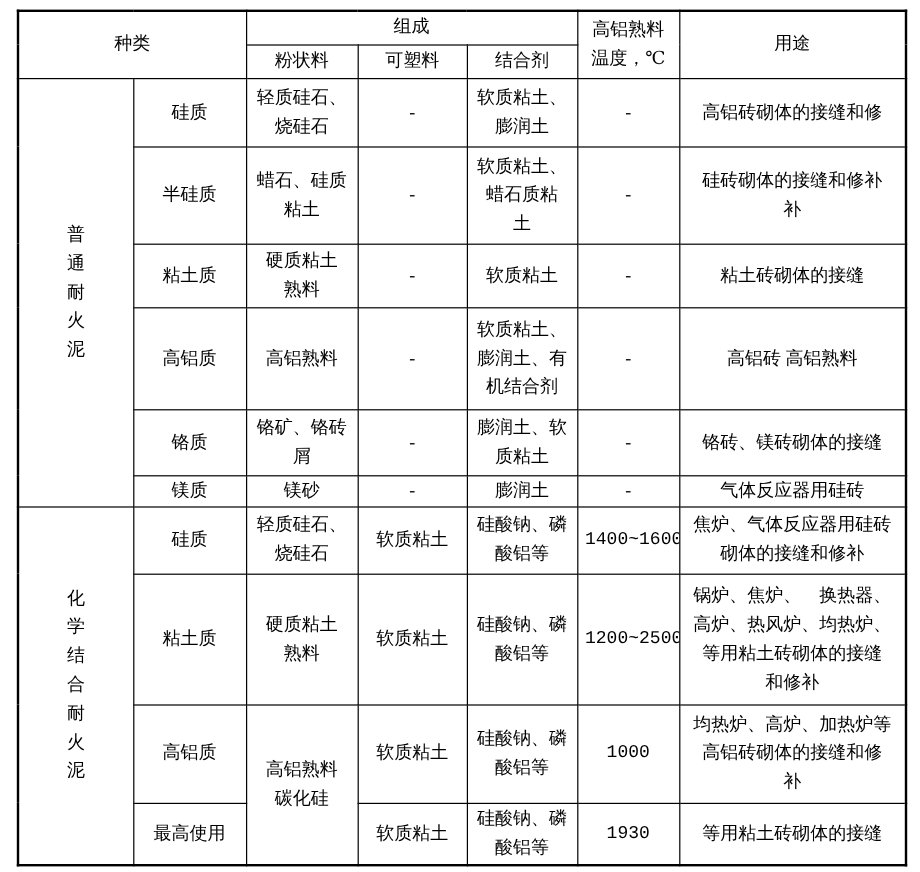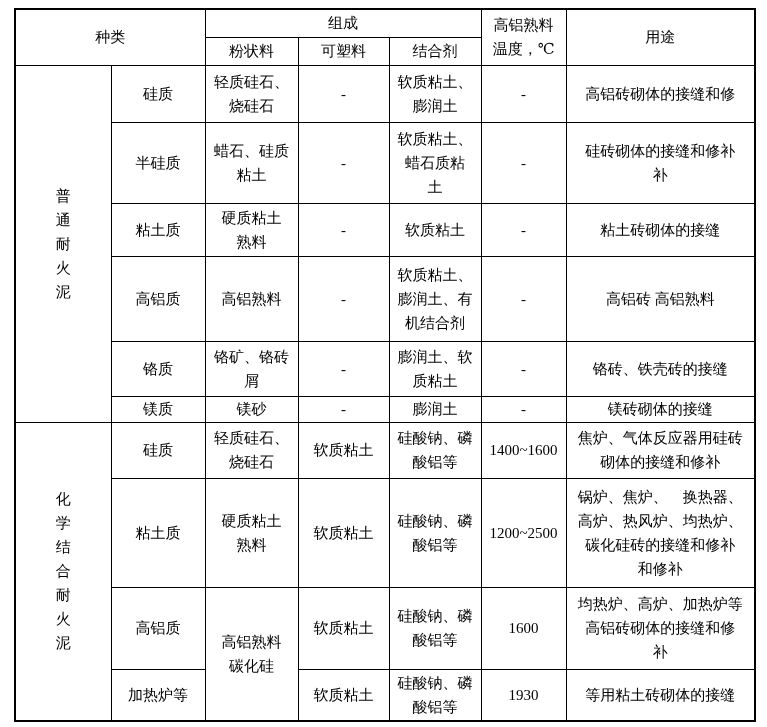--- a/index.html
+++ b/index.html
@@ -42,21 +42,21 @@
     line-height: 28px;
     font-size: 15px;
     padding: 0;
   }
   
   .head-top { vertical-align: top; padding-top: 2px; }
   
   .va-t { vertical-align: top; padding-top: 4px; }
   
   .temp {
-    font-family: Liberation Serif, serif;
+    font-family: Liberation Mono, monospace;
     font-weight: bold;
     font-size: 15px;
   }
   .pd28 { padding-top: 28px; }
   .pd26 { padding-top: 26px; }
 </style>
 </head>
 <body>
 
 <div class="sheet">
@@ -132,29 +132,29 @@
       <td>高铝砖 高铝熟料</td>
     </tr>
     <tr style="height:55px">
       <td>铬质</td>
       <td>铬矿、铬砖
 屑</td>
       <td class="va-t">-</td>
       <td>膨润土、软
 质粘土</td>
       <td class="va-t">-</td>
-      <td>铬砖、铁壳砖的接缝</td>
+      <td>铬砖、镁砖砌体的接缝</td>
     </tr>
     <tr style="height:26px">
       <td>镁质</td>
       <td>镁砂</td>
       <td>-</td>
       <td>膨润土</td>
       <td>-</td>
-      <td>镁砖砌体的接缝</td>
+      <td>气体反应器用硅砖</td>
     </tr>
 
     <tr style="height:56px">
       <td rowspan="4" class="group-label">化
 学
 结
 合
 耐
 火
 泥</td>
@@ -171,37 +171,37 @@
     <tr style="height:109px">
       <td>粘土质</td>
       <td>硬质粘土
 熟料</td>
       <td class="pd28">软质粘土</td>
       <td>硅酸钠、磷
 酸铝等</td>
       <td class="temp pd28">1200~2500</td>
       <td>锅炉、焦炉、　换热器、
 高炉、热风炉、均热炉、
-碳化硅砖的接缝和修补
+等用粘土砖砌体的接缝
 和修补</td>
     </tr>
     <tr style="height:82px">
       <td>高铝质</td>
       <td rowspan="2">高铝熟料
 碳化硅</td>
       <td>软质粘土</td>
       <td>硅酸钠、磷
 酸铝等</td>
-      <td class="temp">1600</td>
+      <td class="temp">1000</td>
       <td>均热炉、高炉、加热炉等
 高铝砖砌体的接缝和修
 补</td>
     </tr>
     <tr style="height:52px">
-      <td class="va-t">加热炉等</td>
+      <td class="va-t">最高使用</td>
       <td class="va-t">软质粘土</td>
       <td>硅酸钠、磷
 酸铝等</td>
       <td class="temp pd26">1930</td>
       <td class="va-t">等用粘土砖砌体的接缝</td>
     </tr>
   </tbody>
     </table>
 </div>
 

